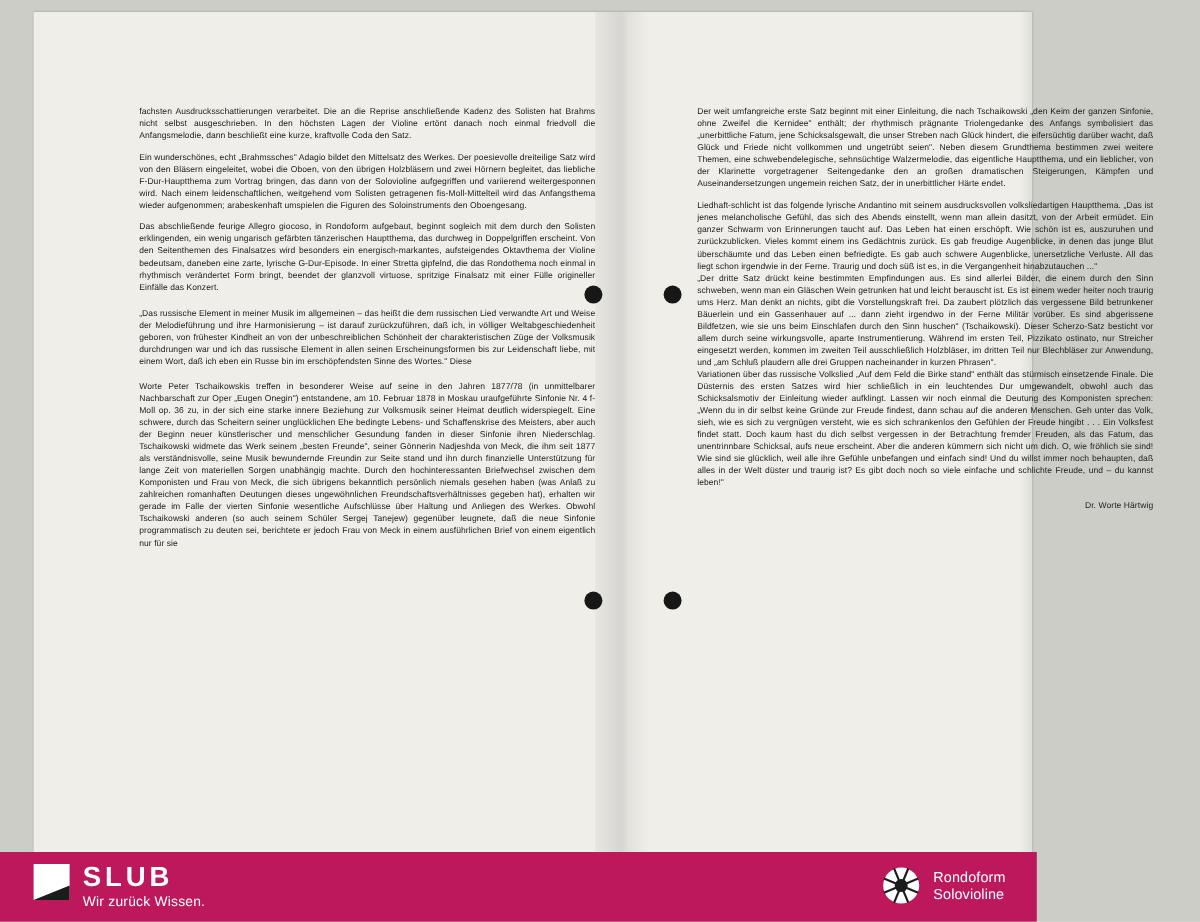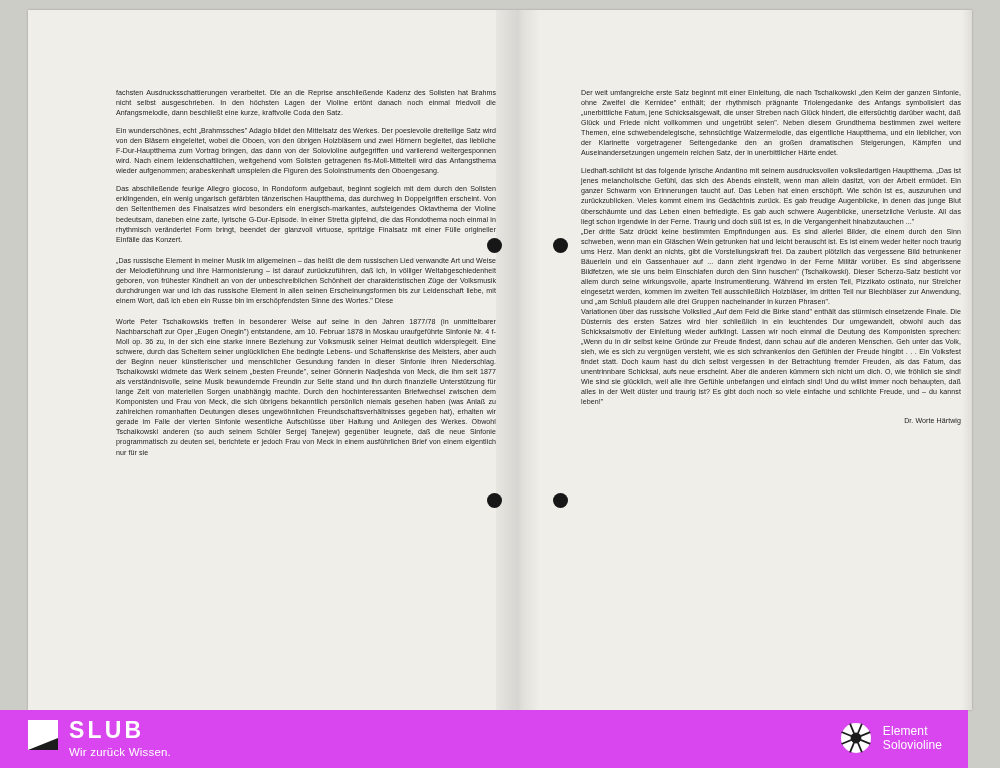--- a/index.html
+++ b/index.html
@@ -17,21 +17,21 @@
     position: relative;
     width: 1000px;
     height: 768px;
     background: #cdcdc8;
   }
   
   .scan {
     position: absolute;
     left: 28px;
     top: 10px;
-    width: 944px;
+    width: 832px;
     height: 700px;
     background: #efeee9;
     box-shadow: 0 0 2px rgba(0,0,0,0.25);
   }
   .scan::before {
     
     content: "";
     position: absolute;
     right: 0; top: 0; bottom: 0;
     width: 10px;
@@ -89,23 +89,23 @@
     margin-top: 9px;
     text-align: right;
     font-size: 7.1px;
   }
 
   
   .footer {
     position: absolute;
     left: 0;
     bottom: 0;
-    width: 968px;
+    width: 864px;
     height: 58px;
-    background: #d946ef;
+    background: #be185d;
   }
   .slub {
     position: absolute;
     left: 28px;
     top: 8px;
     display: flex;
     align-items: flex-start;
   }
   .slub-mark {
     width: 30px;
@@ -208,19 +208,19 @@
               <circle cx="16" cy="16" r="5.4"></circle>
               <rect x="15.1" y="0.6" width="1.8" height="31" transform="rotate(22.5 16 16)"></rect>
               <rect x="15.1" y="0.6" width="1.8" height="31" transform="rotate(67.5 16 16)"></rect>
               <rect x="15.1" y="0.6" width="1.8" height="31" transform="rotate(112.5 16 16)"></rect>
               <rect x="15.1" y="0.6" width="1.8" height="31" transform="rotate(157.5 16 16)"></rect>
             </g>
           </g>
         </svg>
       </div>
       <div class="dp-text">
-        <div>Element</div>
+        <div>Rondoform</div>
         <div>Solovioline</div>
       </div>
     </div>
 
   </div>
 </div>
 
 </body></html>

